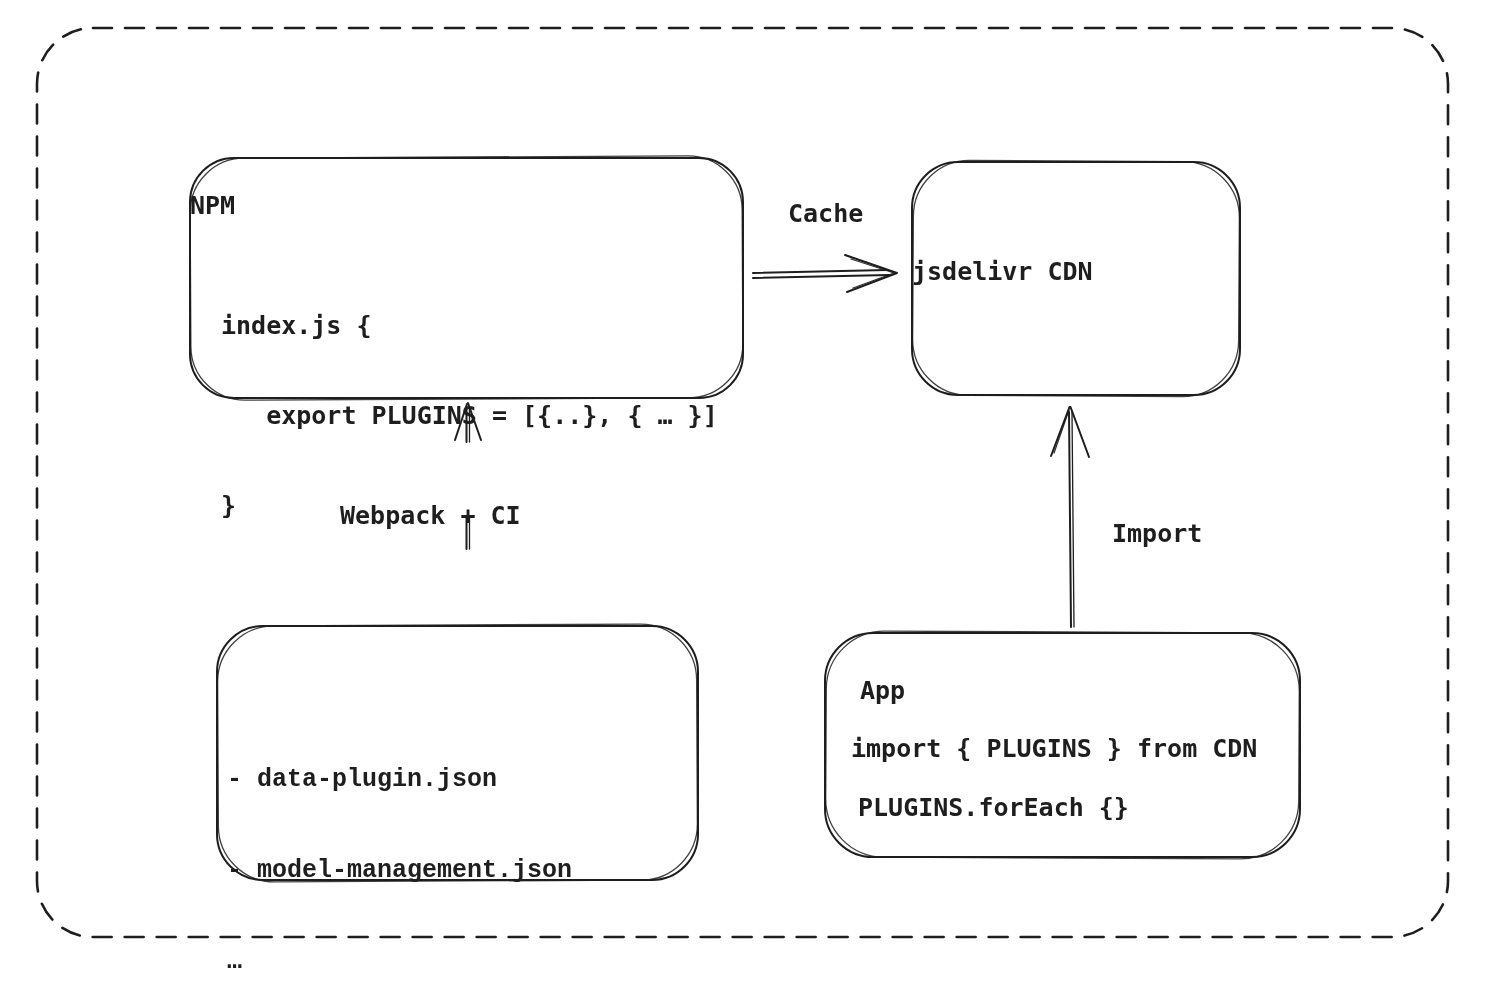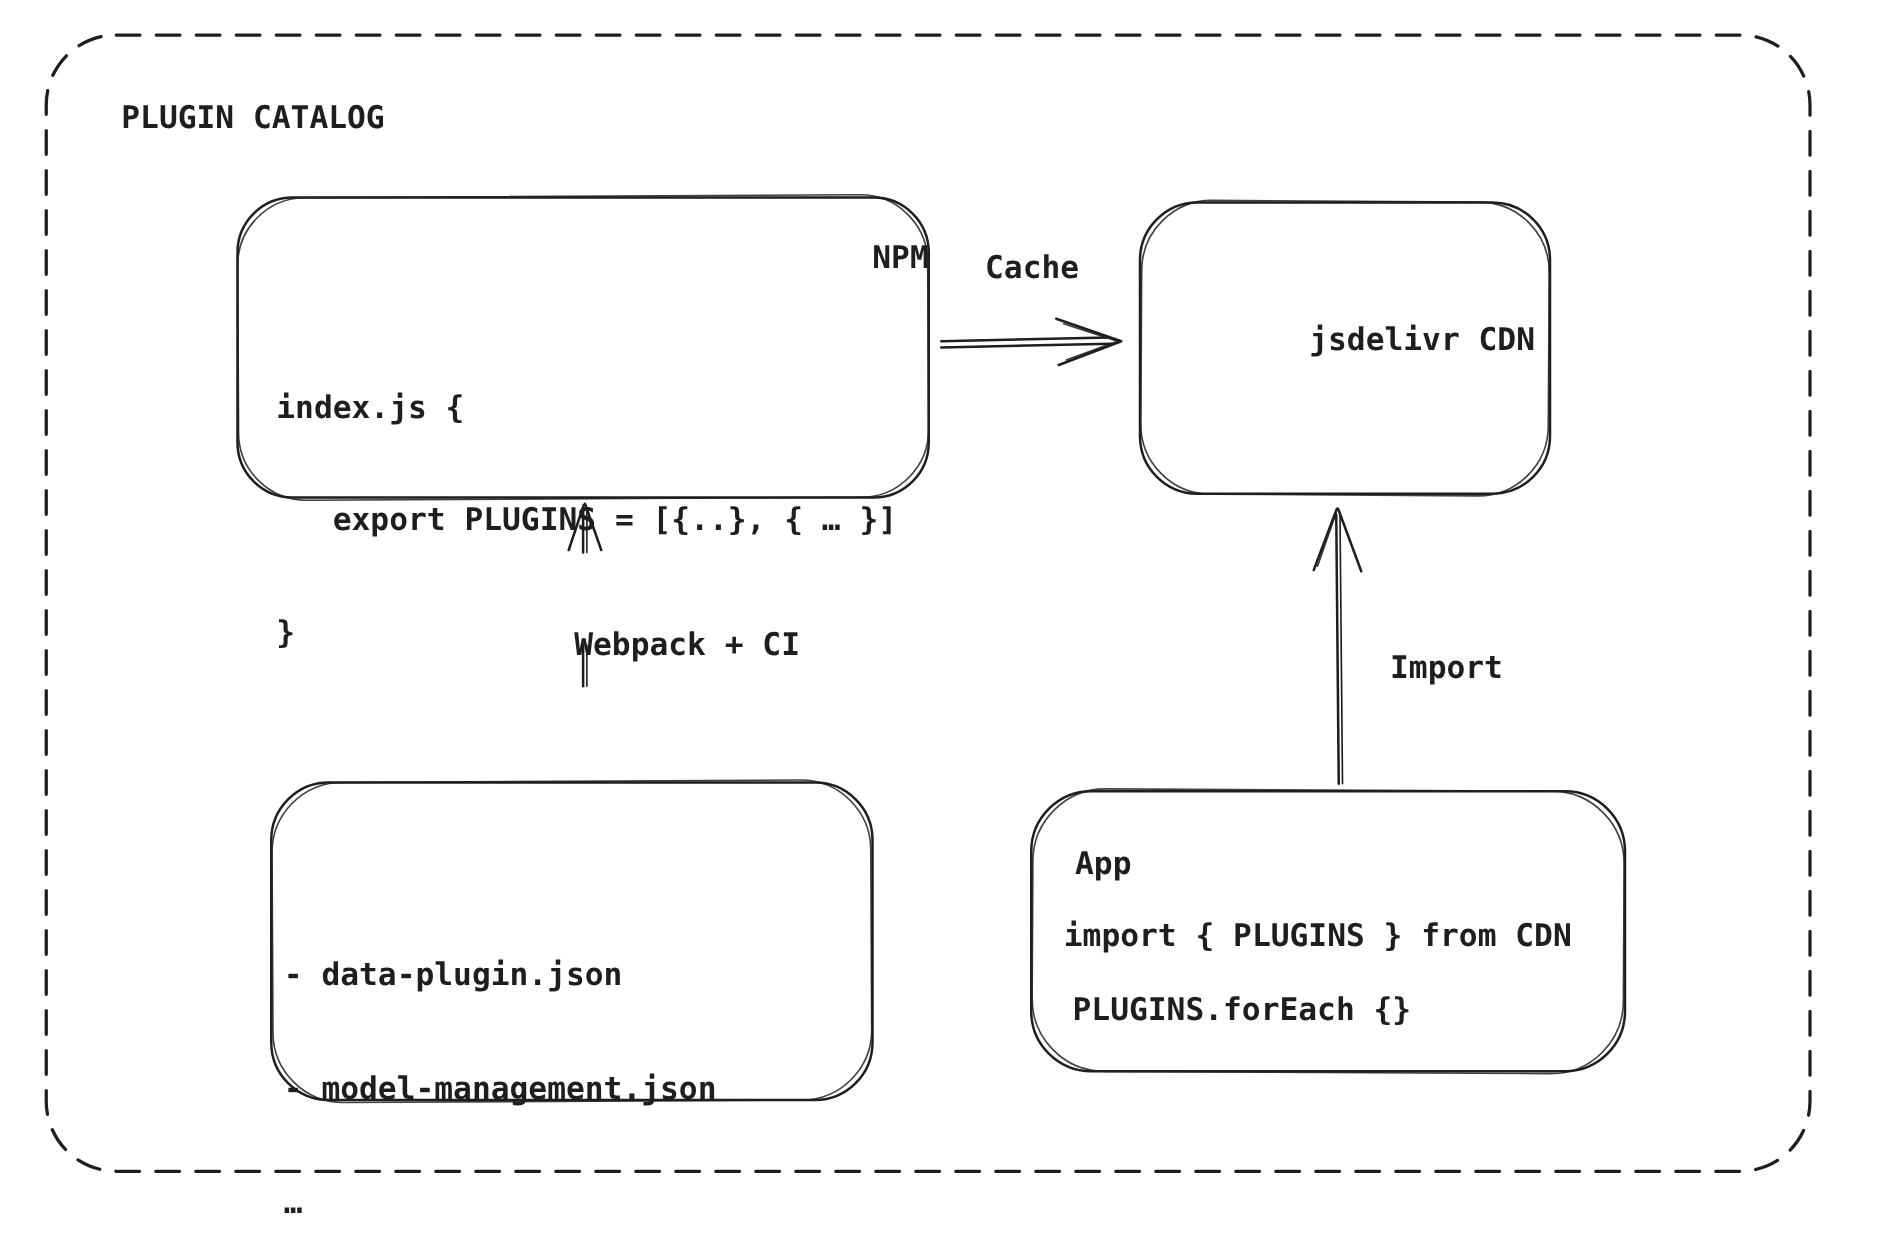--- a/index.html
+++ b/index.html
@@ -8,22 +8,22 @@
     background:#ffffff; overflow:hidden;
     font-family:"DejaVu Sans Mono","Liberation Mono",monospace;
   }
   .layer { position:absolute; left:0; top:0; }
   .txt {
     position:absolute;
     font-family:"DejaVu Sans Mono","Liberation Mono",monospace;
     font-weight:700; font-size:25px; line-height:30px;
     color:#1e1e1e; white-space:pre;
   }
-  .lh31 .line { line-height:31px; }
-  .center { text-align:right; }
+  .lh31 .line { line-height:31px;font-family:Liberation Mono, monospace; }
+  .center { text-align:left; }
 </style>
 </head>
 <body>
 
 <div class="stage">
 
   <svg class="layer" width="1506" height="1002" viewBox="0 0 1506 1002">
     <g fill="none" stroke-linecap="round" stroke-linejoin="round" stroke="#1e1e1e">
 
       <rect x="37" y="28" width="1411" height="909" rx="56" stroke-width="2.6" stroke-dasharray="19 13"></rect>
@@ -67,21 +67,20 @@
       <g stroke-width="2">
         <path d="M1071 627 L1069 412"></path>
         <path d="M1074 627 L1072 412" stroke-width="1.3"></path>
         <path d="M1069.5 407 L1051 456"></path>
         <path d="M1070.5 407 L1089 457"></path>
         <path d="M1069 410 L1054 453" stroke-width="1.3" opacity="0.9"></path>
       </g>
     </g>
   </svg>
 
-  <div class="txt" style="left:97px; top:79px;">PLUGIN CATALOG</div>
 
   <div class="txt center" style="left:190px; top:191px; width:553px;">NPM</div>
   <div class="txt" style="left:221px; top:251px;">
     <div class="line">index.js {</div>
     <div class="line">   export PLUGINS = [{..}, { … }]</div>
     <div class="line">}</div>
   </div>
 
   <div class="txt center" style="left:912px; top:257px; width:316px;">jsdelivr CDN</div>
 

